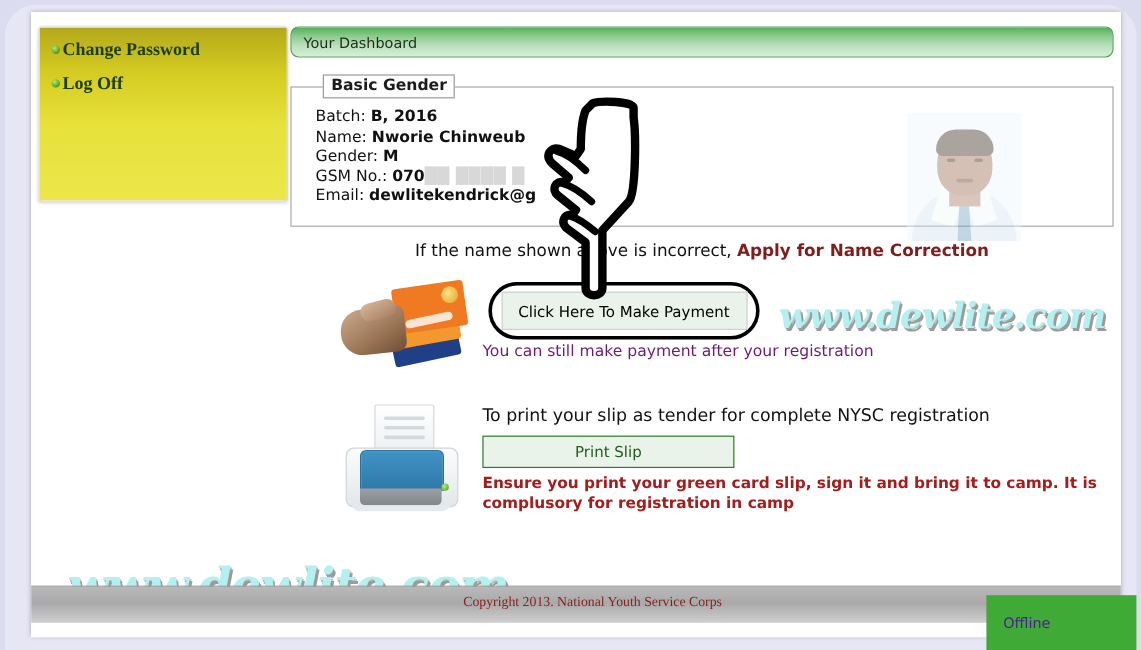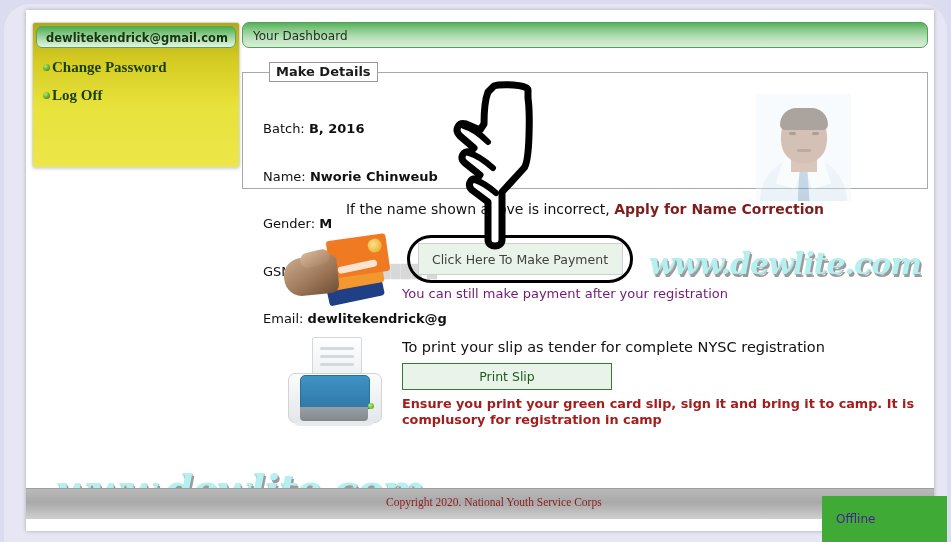--- a/index.html
+++ b/index.html
@@ -127,21 +127,20 @@
     padding: 1px 6px 2px 6px;
     margin-left: 6px;
     font-family: "DejaVu Sans", sans-serif;
   }
   .detail-line {
     font-size: 13px;
     color: #111;
     line-height: 16.5px;
     white-space: nowrap;
     font-family: "DejaVu Sans", sans-serif;
-    margin-top: 31px;
   }
   .detail-line .lbl { font-weight: normal; }
   .detail-line .val { font-weight: bold; }
   .gsm-masked {
     color: #d8d8d8;
     font-weight: bold;
     letter-spacing: .5px;
   }
 
   
@@ -233,21 +232,21 @@
     border-radius: 26px;
     box-sizing: border-box;
     display: flex;
     align-items: center;
     justify-content: center;
   }
   .pay-btn {
     width: 205px; height: 32px;
     background: #e9f3e9;
     border: 1px solid #cfcfcf;
-    color: #404040;
+    color: #000000;
     font-size: 12.5px;
     font-family: "DejaVu Sans", sans-serif;
     cursor: pointer;
     padding: 0;
   }
   .pay-sub {
     position: absolute;
     left: 160px; top: 53px;
     color: #701a75;
     font-size: 13px;
@@ -389,36 +388,35 @@
 </style>
 </head>
 <body>
 
 <div id="page-root">
   <div class="outer-round">
     <div class="page-canvas">
       <div class="inner-white">
 
         <div class="sidebar">
-          <div class="sidebar-header">dewlitekendrick@gmail.com</div>
 
           <a class="side-link">
             <span class="bullet"></span><span>Change Password</span>
           </a>
           <a class="side-link">
             <span class="bullet"></span><span>Log Off</span>
           </a>
         </div>
 
         <div class="main">
 
           <div class="dash-bar">Your Dashboard</div>
 
           <fieldset class="details">
-            <legend>Make Details</legend>
+            <legend>Basic Gender</legend>
 
             <div class="detail-line">
               <span class="lbl">Batch:</span>
               <span class="val">B, 2016</span>
             </div>
             <div class="detail-line">
               <span class="lbl">Name:</span>
               <span class="val">Nworie Chinweub</span>
             </div>
             <div class="detail-line">
@@ -495,21 +493,21 @@
                    L44 168 C44 176 58 176 58 168 L58 120
                    L80 96 C86 89 86 40 84 26 L84 18 C84 12 56 12 50 14
                    L44 20 C40 30 40 44 40 52 L36 58 Z" fill="#ffffff" stroke="#000000" stroke-width="7" stroke-linejoin="round"></path>
           <path d="M20 54 C28 56 36 62 44 70" fill="none" stroke="#000" stroke-width="6" stroke-linecap="round"></path>
           <path d="M25 81 C33 83 41 89 49 96" fill="none" stroke="#000" stroke-width="6" stroke-linecap="round"></path>
           <path d="M31 108 C38 110 45 115 52 121" fill="none" stroke="#000" stroke-width="6" stroke-linecap="round"></path>
           <path d="M58 120 L58 168" fill="none" stroke="#000" stroke-width="6" stroke-linecap="round"></path>
         </svg>
 
         <div class="footer">
-          <span>Copyright 2020. National Youth Service Corps</span>
+          <span>Copyright 2013. National Youth Service Corps</span>
         </div>
 
       </div>
     </div>
   </div>
 
   <div id="offline-widget">Offline</div>
 </div>
 
 </body></html>

